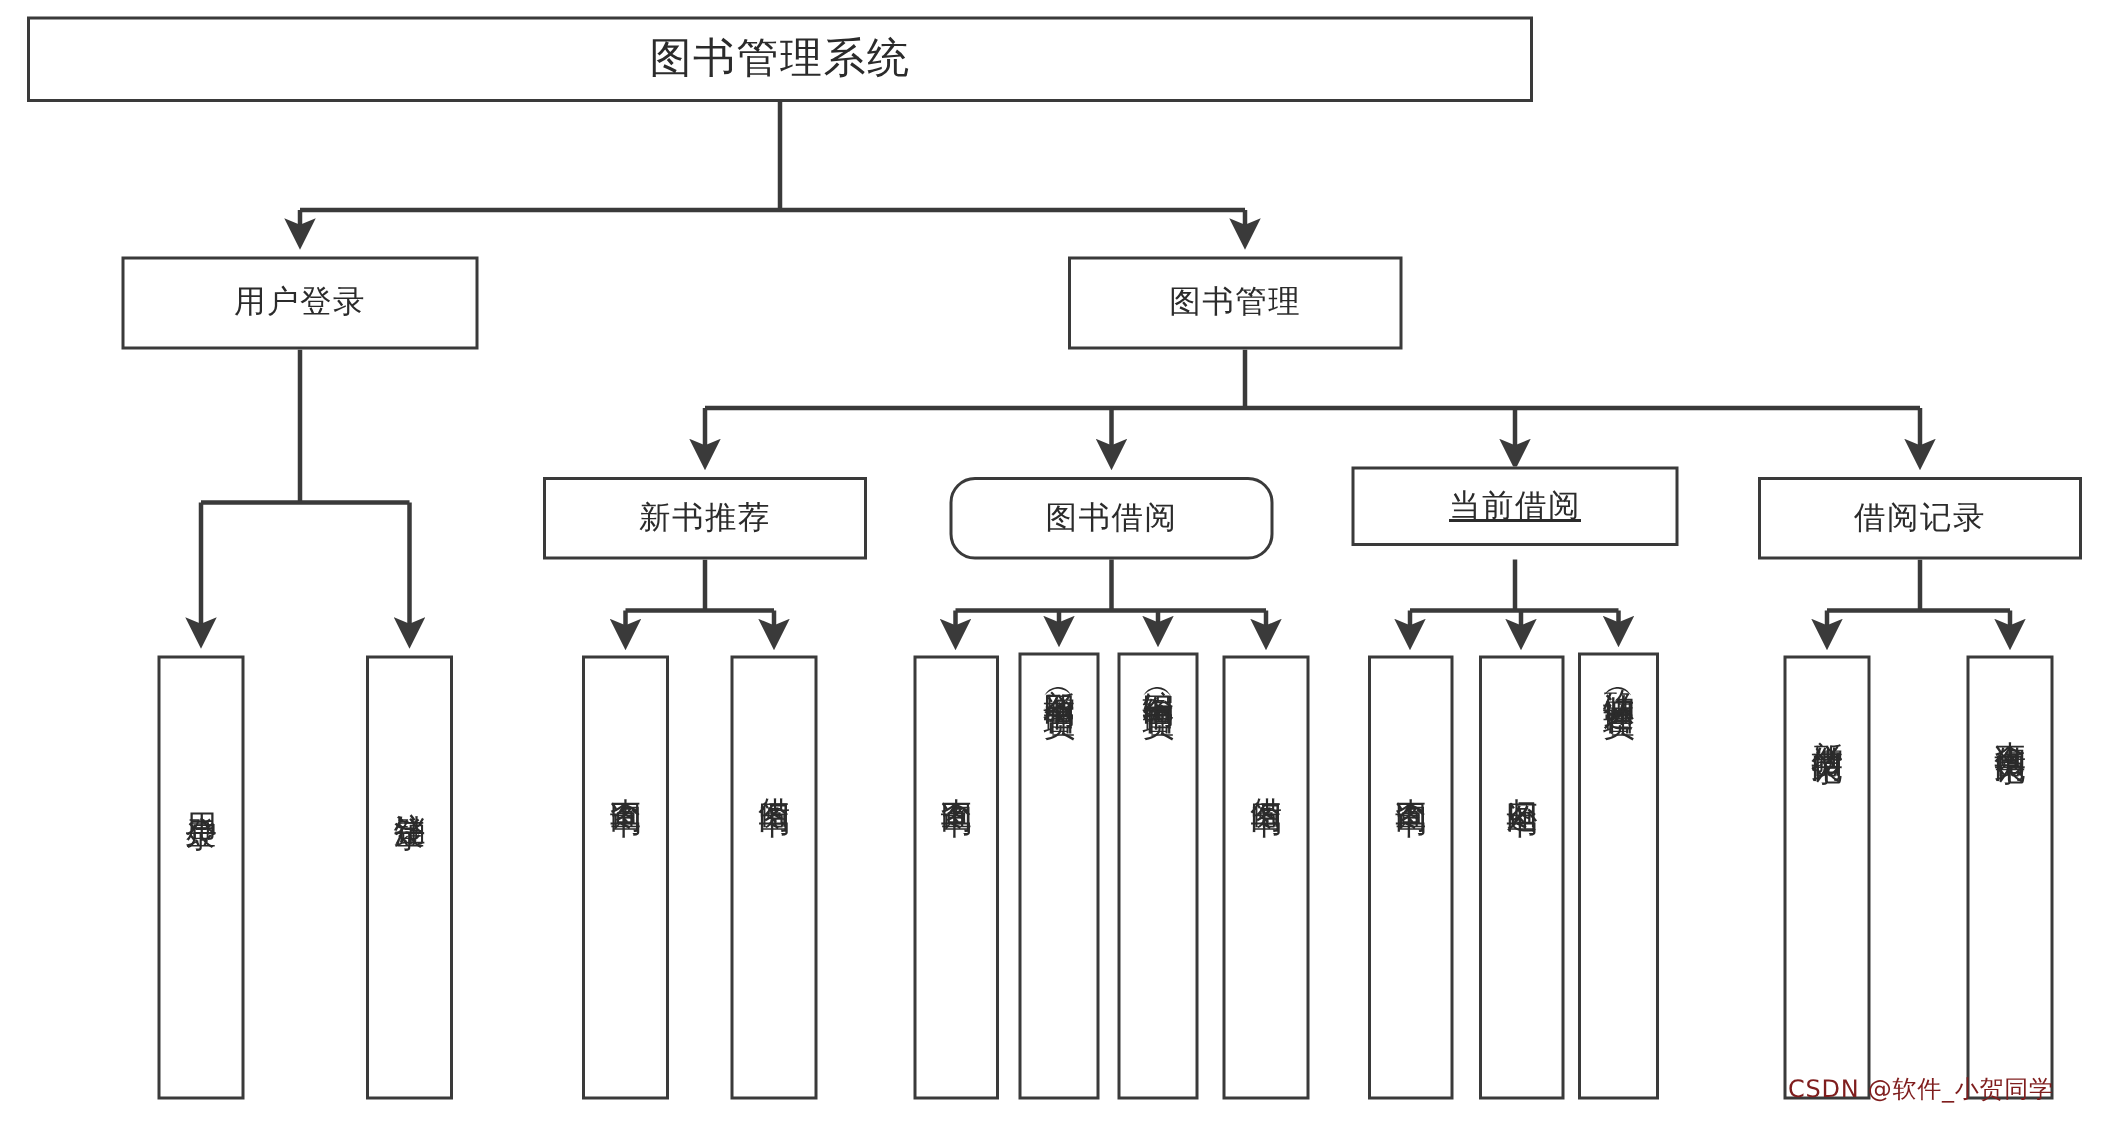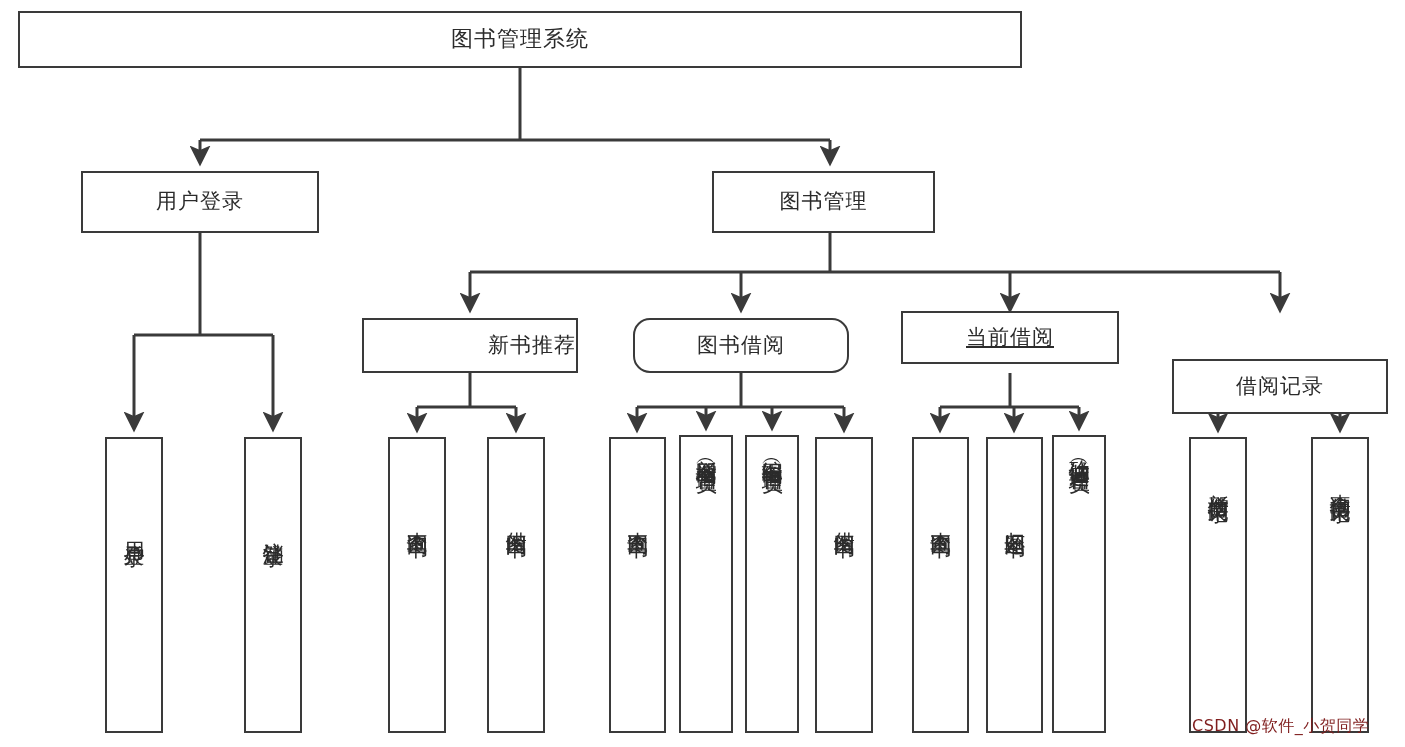--- a/index.html
+++ b/index.html
@@ -53,21 +53,21 @@
   .node.v .label {
     writing-mode: vertical-rl;
     text-orientation: upright;
     font-size: 21px;
     line-height: 1.16;
     letter-spacing: 2px;
     white-space: nowrap;
     display: block;
   }
   .node.root .label {
-    font-size: 22px;
+    font-size: 28px;
     text-align: center;
   }
   .watermark {
     position: absolute;
     font-size: 16px;
     color: #7f1d1d;
     white-space: nowrap;
     letter-spacing: 0.5px;
   }
 </style>
@@ -144,30 +144,30 @@
     <span class="label">图书管理系统</span>
   </div>
 
   <div class="node h" style="left:81px; top:171px; width:238px; height:62px;">
     <span class="label">用户登录</span>
   </div>
   <div class="node h" style="left:712px; top:171px; width:223px; height:62px;">
     <span class="label">图书管理</span>
   </div>
 
-  <div class="node h" style="left:362px; top:318px; width:216px; height:55px;justify-content:flex-end;">
+  <div class="node h" style="left:362px; top:318px; width:216px; height:55px;">
     <span class="label">新书推荐</span>
   </div>
   <div class="node h" style="left:633px; top:318px; width:216px; height:55px;border-radius:17px;">
     <span class="label">图书借阅</span>
   </div>
   <div class="node h" style="left:901px; top:311px; width:218px; height:53px;text-decoration:underline;">
     <span class="label">当前借阅</span>
   </div>
-  <div class="node h" style="left:1172px; top:318px; width:216px; height:55px;margin-top:41px;">
+  <div class="node h" style="left:1172px; top:318px; width:216px; height:55px;">
     <span class="label">借阅记录</span>
   </div>
 
   <div class="node v" style="left:105px; top:437px; width:58px; height:296px; padding-top:86px;">
     <span class="label">用户登录</span>
   </div>
   <div class="node v" style="left:244px; top:437px; width:58px; height:296px; padding-top:86px;">
     <span class="label">注销登录</span>
   </div>
   <div class="node v" style="left:388px; top:437px; width:58px; height:296px; padding-top:76px;">

